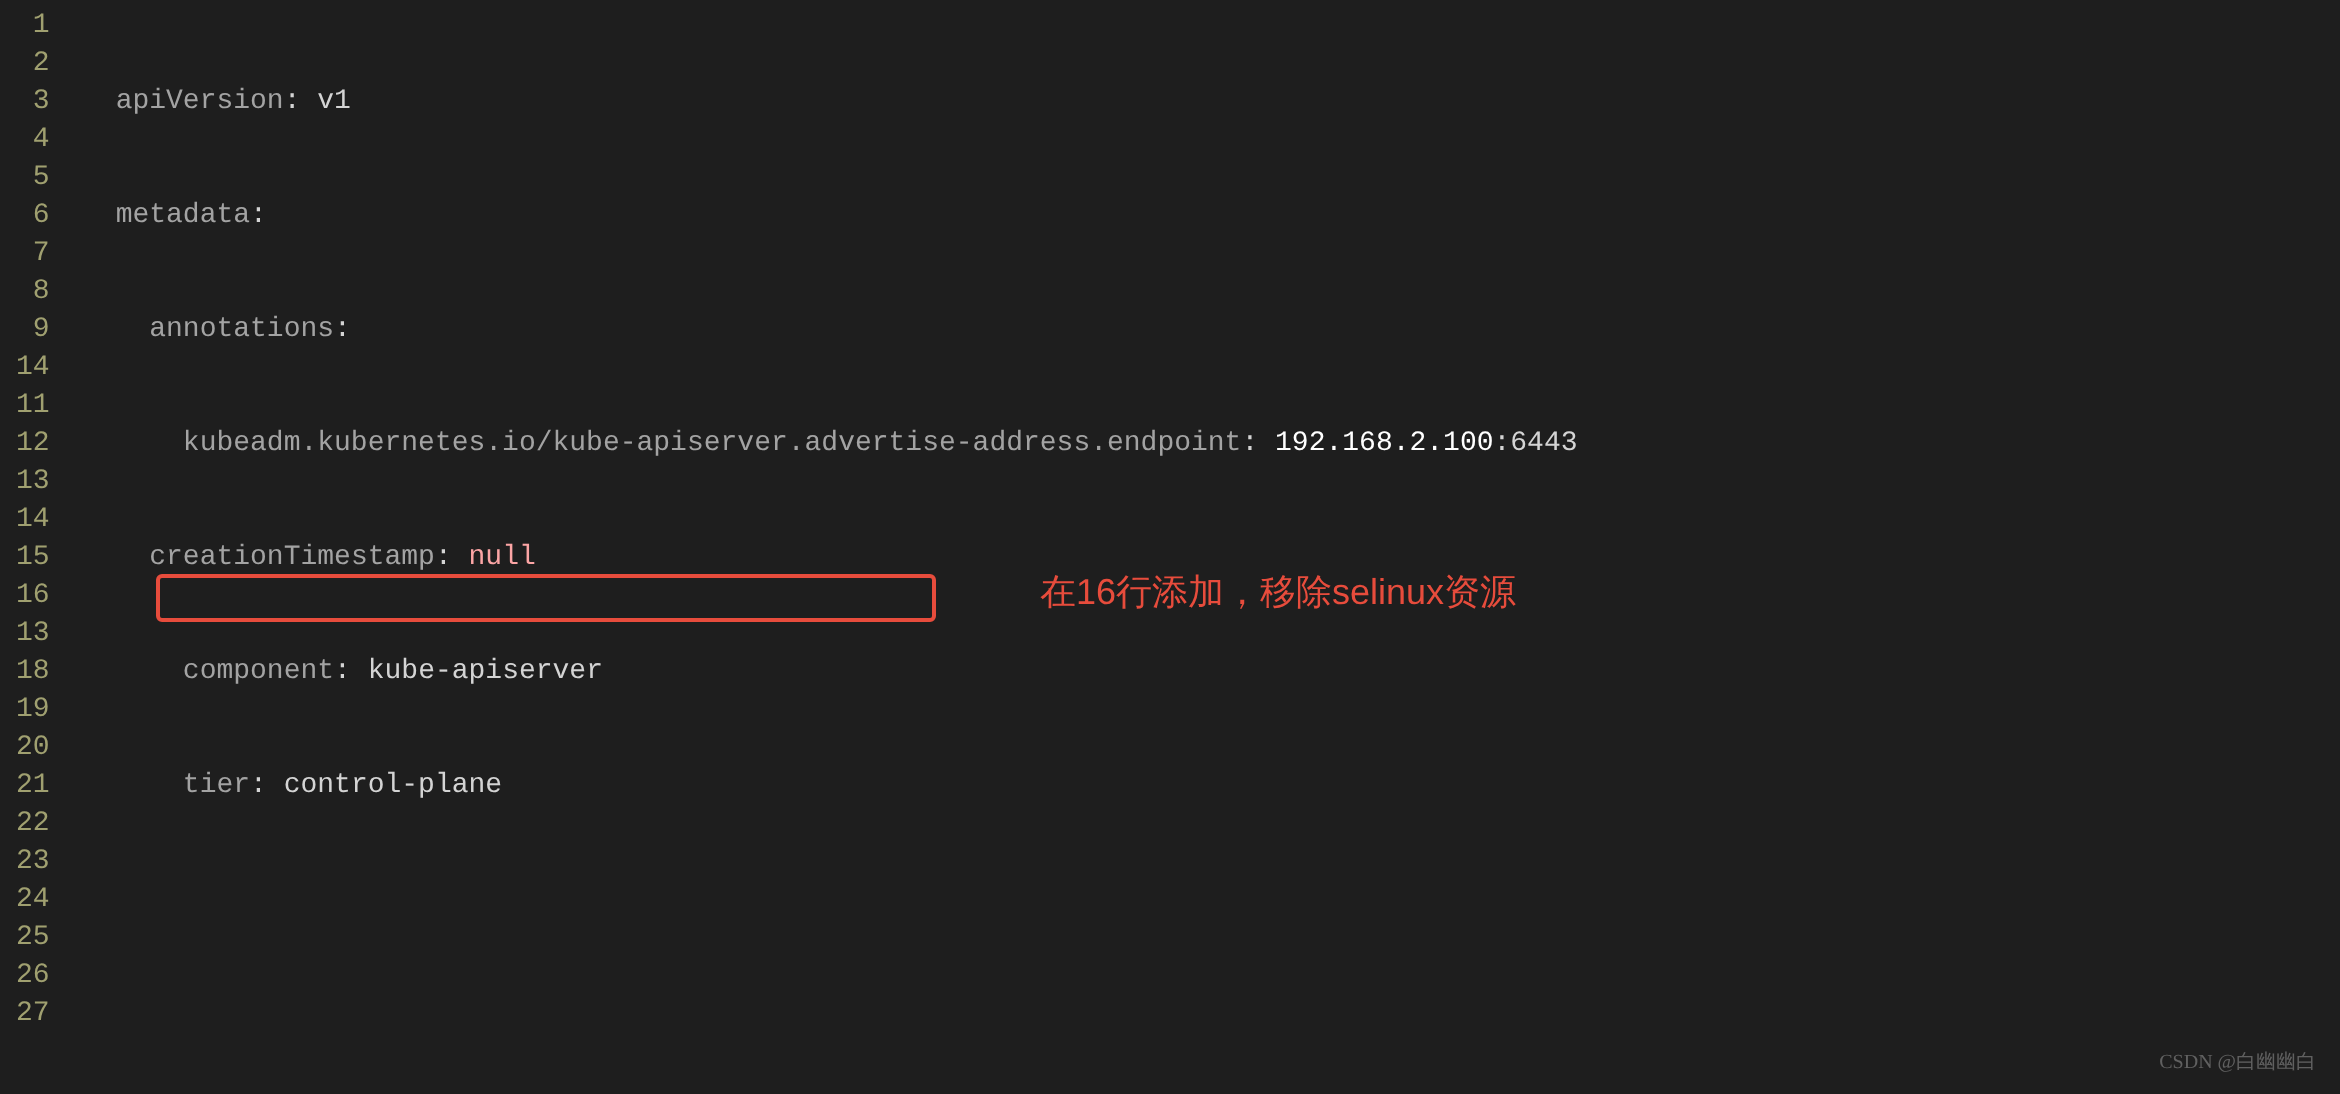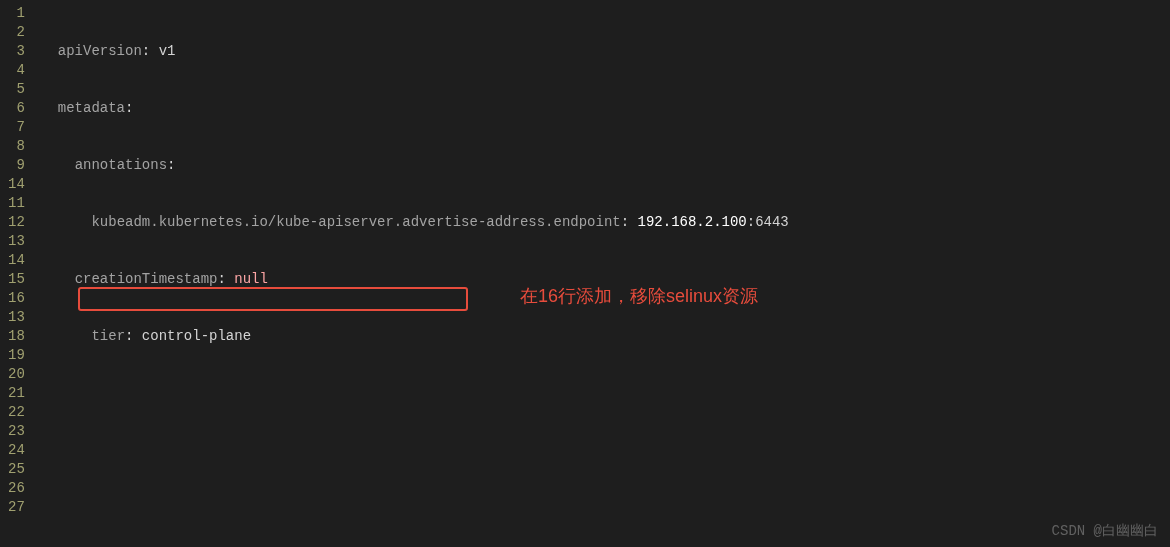--- a/index.html
+++ b/index.html
@@ -48,22 +48,22 @@
     color: #e74c3c;
     font-family: 'Microsoft YaHei', 'SimHei', sans-serif;
     font-size: 18px;
     pointer-events: none;
   }
   .watermark {
     position: absolute;
     right: 12px;
     bottom: 6px;
     color: rgba(220,220,220,0.35);
-    font-family: Liberation Mono, monospace;
-    font-size: 14px;
+    font-family: Liberation Serif, serif;
+    font-size: 10px;
     pointer-events: none;
   }
 </style>
 </head>
 <body>
 
 <div class="editor">
   <div class="gutter">
     <div class="line-num">1</div>
     <div class="line-num">2</div>
@@ -93,20 +93,21 @@
     <div class="line-num">26</div>
     <div class="line-num">27</div>
   </div>
 
   <div class="code">
     <span class="ln"><span class="key">apiVersion</span>: <span>v1</span></span>
     <span class="ln"><span class="key">metadata</span>:</span>
     <span class="ln">  <span class="key">annotations</span>:</span>
     <span class="ln">    <span class="key">kubeadm.kubernetes.io/kube-apiserver.advertise-address.endpoint</span>: <span class="purple">192.168.2.100</span><span>:6443</span></span>
     <span class="ln">  <span class="key">creationTimestamp</span>: <span class="null">null</span></span>
+    <span class="ln">    <span class="key">component</span>: <span>kube-apiserver</span></span>
     <span class="ln">    <span class="key">tier</span>: <span>control-plane</span></span>
     
     
     
     
     
     
     
     
     

